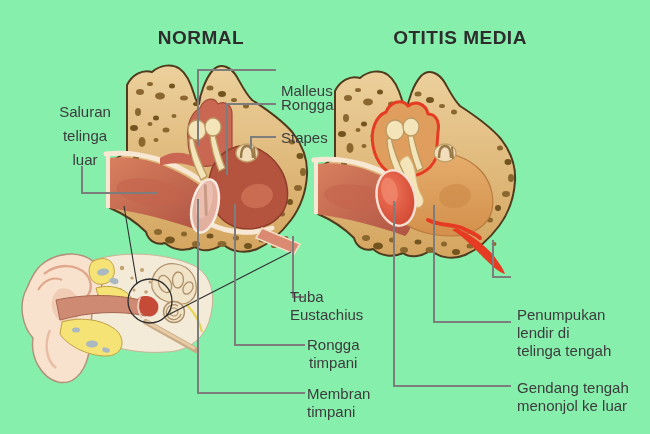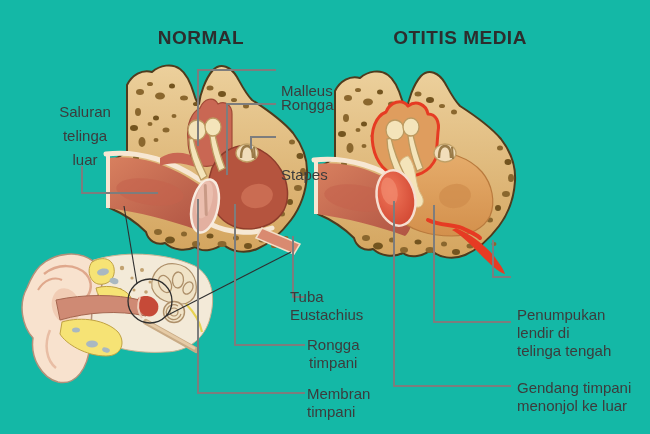--- a/index.html
+++ b/index.html
@@ -1,35 +1,35 @@
 <!DOCTYPE html>
 <html><head>
 <meta charset="utf-8">
 <style>
   html,body{margin:0;padding:0;background:#fff;}
   .stage{
-    position:relative;width:650px;height:434px;background:#14b8a6;overflow:hidden;
+    position:relative;width:650px;height:434px;background:#86efac;overflow:hidden;
     font-family:"Liberation Sans", sans-serif;
   }
   .stage svg{position:absolute;left:0;top:0;}
   .title{
     position:absolute;top:27px;transform:translateX(-50%);
     font-size:19px;font-weight:bold;letter-spacing:.5px;color:#2d2d2d;white-space:nowrap;
   }
   .title.normal{left:201px;}
   .title.otitis{left:460px;}
   .label{
     position:absolute;font-size:15px;line-height:18px;color:#3c3c3c;
     white-space:pre-line;
   }
   .label.center{text-align:center;transform:translateX(-50%);line-height:24px;}
   .lbl-saluran{left:85px;top:100px;}
   .lbl-malleus{left:281px;top:62px;margin-top:20px;}
   .lbl-incus{left:281px;top:96px;}
-  .lbl-stapes{left:281px;top:129px;margin-top:37px;}
+  .lbl-stapes{left:281px;top:129px;}
   .lbl-tuba{left:290px;top:288px;}
   .lbl-rongga{left:307px;top:336px;text-align:center;}
   .lbl-membran{left:307px;top:385px;}
   .lbl-pembengkakan{left:517px;top:267px;}
   .lbl-penumpukan{left:517px;top:306px;}
   .lbl-gendang{left:517px;top:379px;}
 </style>
 </head>
 <body>
 
@@ -236,15 +236,15 @@
   <div class="label lbl-stapes">Stapes</div>
   <div class="label lbl-tuba">Tuba
 Eustachius</div>
   <div class="label lbl-rongga">Rongga
 timpani</div>
   <div class="label lbl-membran">Membran
 timpani</div>
   <div class="label lbl-penumpukan">Penumpukan
 lendir di
 telinga tengah</div>
-  <div class="label lbl-gendang">Gendang timpani
+  <div class="label lbl-gendang">Gendang tengah
 menonjol ke luar</div>
 </div>
 
 </body></html>

